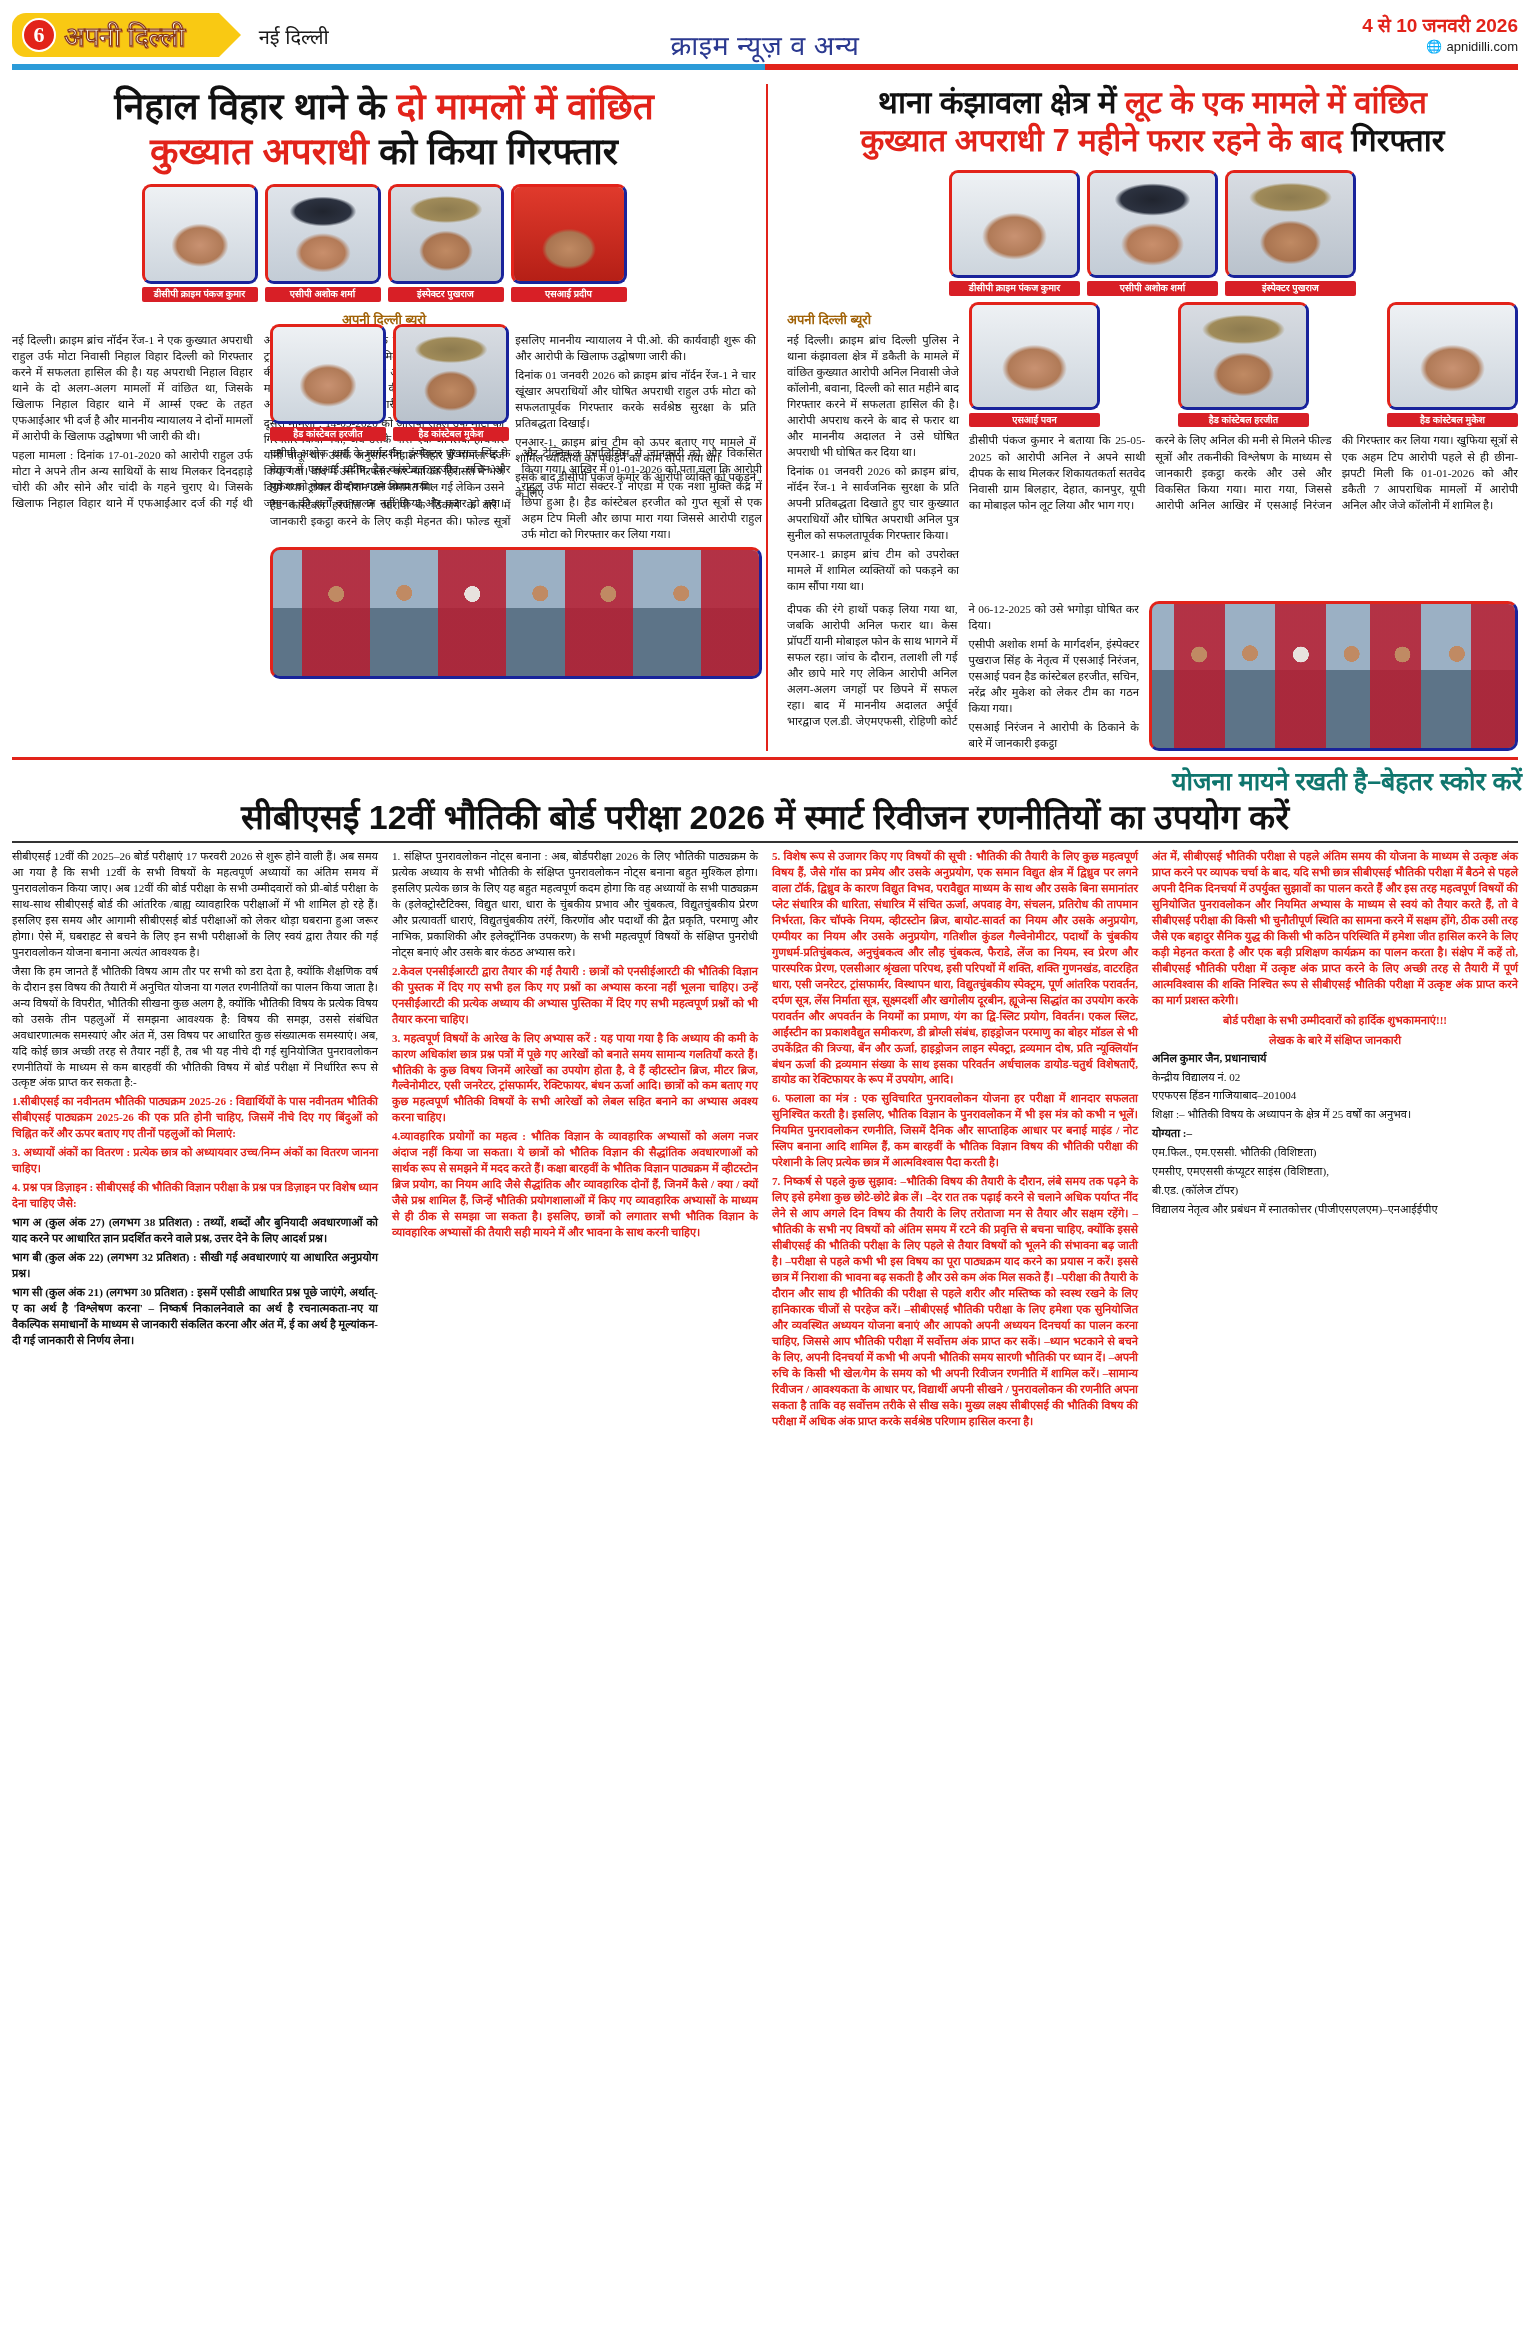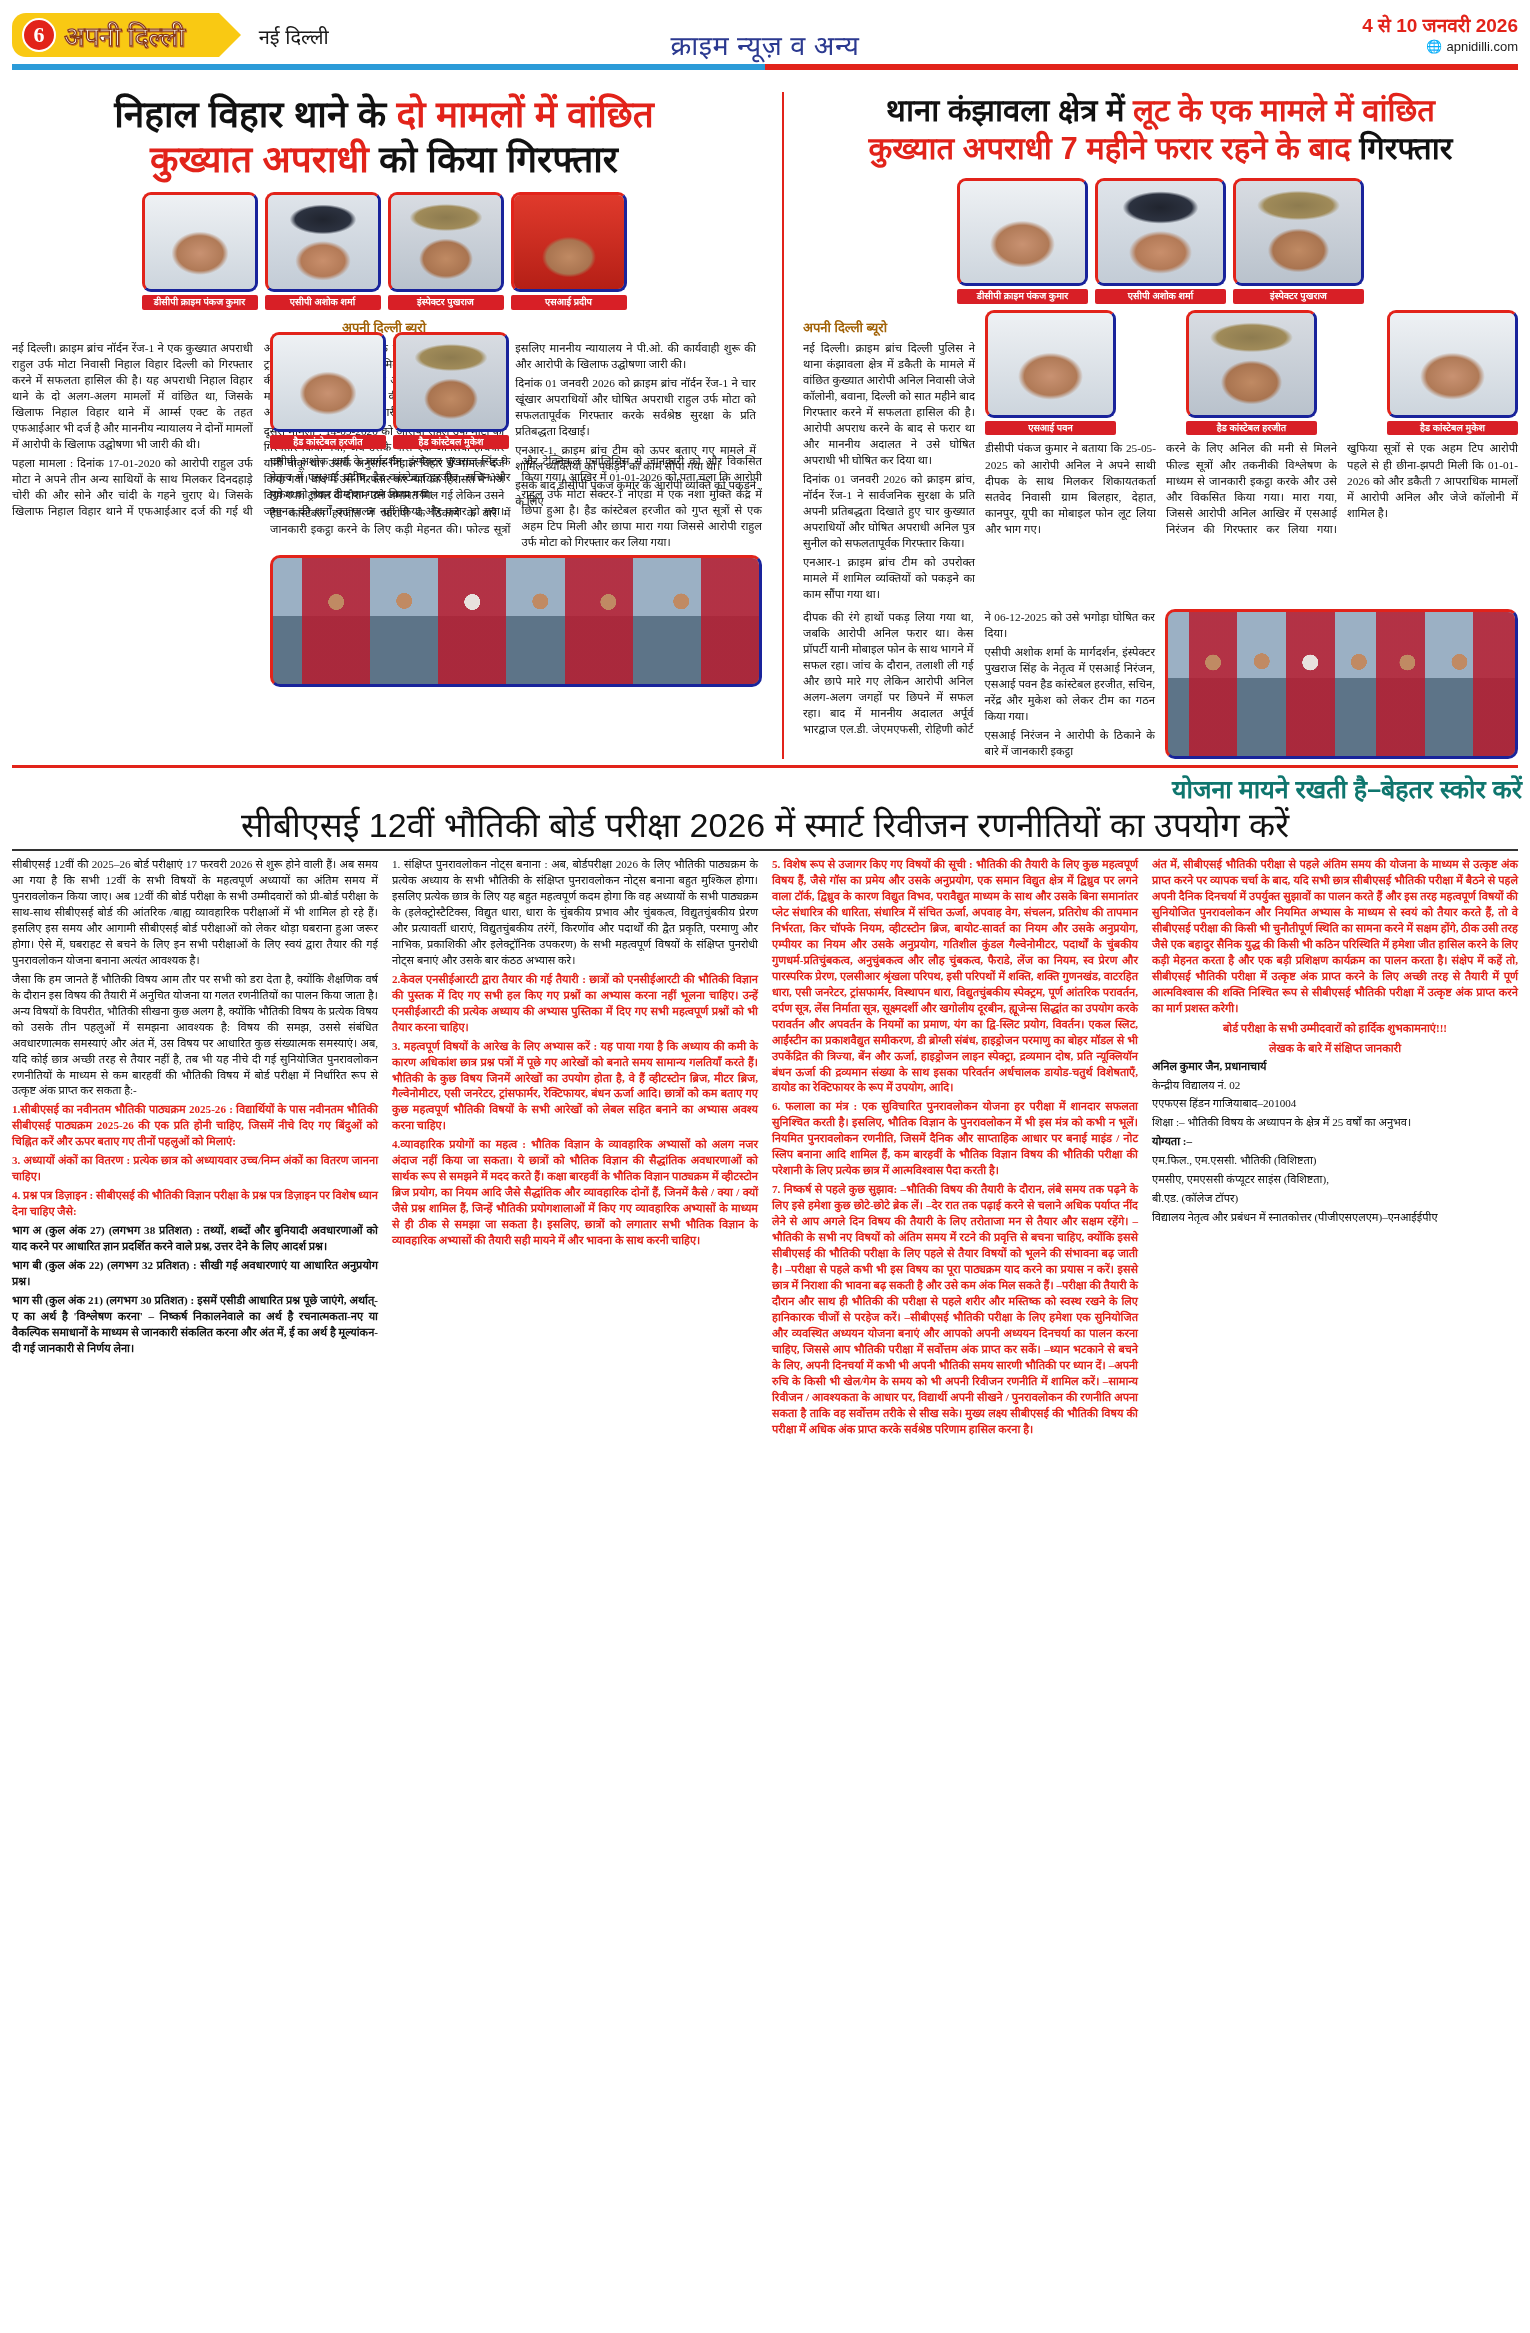--- a/index.html
+++ b/index.html
@@ -98,23 +98,23 @@
   }
   .globe-icon { color:#2B7BD4; font-size:13px; }
 
   .rule-bar { display: flex; height: 6px; margin: 2px 4px 0 4px; }
   .rule-blue { background: #2B9BD8; flex: 1; }
   .rule-red  { background: #E2231A; flex: 1; }
 
   
   .top-zone {
     display: flex;
-    gap: 16px;
+    gap: 0;
     padding: 0 4px;
-    margin-top: 22px;
+    margin-top: 14px;
   }
   .col-left  { width: 754px; padding-right: 10px; }
   .col-right { width: 754px; padding-left: 19px; border-left: 2px solid #E2231A; }
 
   .headline {
     text-align: center;
     font-weight: bold;
     line-height: 1.22;
     color: #111;
   }
@@ -225,21 +225,21 @@
   .kicker {
     text-align: right;
     color: #0f766e;
     font-weight: bold;
     font-size: 25px;
     margin-top: 8px;
     line-height: 1.1;
   }
   .sec-headline {
     text-align: center;
-    font-weight: normal;
+    font-weight: bold;
     font-size: 34px;
     color: #111;
     line-height: 1.15;
     margin-top: 2px;
     margin-bottom: 4px;
   }
   .thin-div { height: 2px; background: #333; margin: 4px 4px 6px; }
 
   .cols4 { column-count: 4; column-gap: 14px; padding: 0 4px; }
   .edu-txt {

